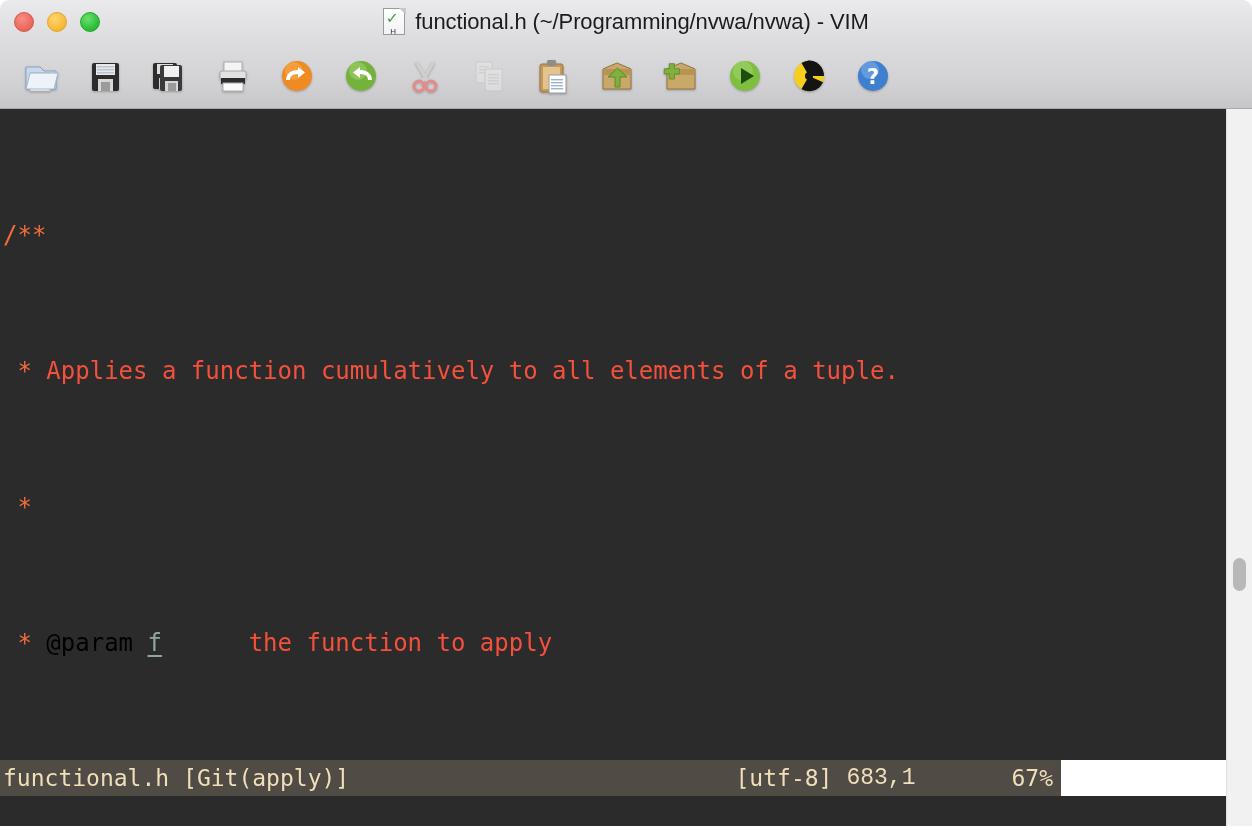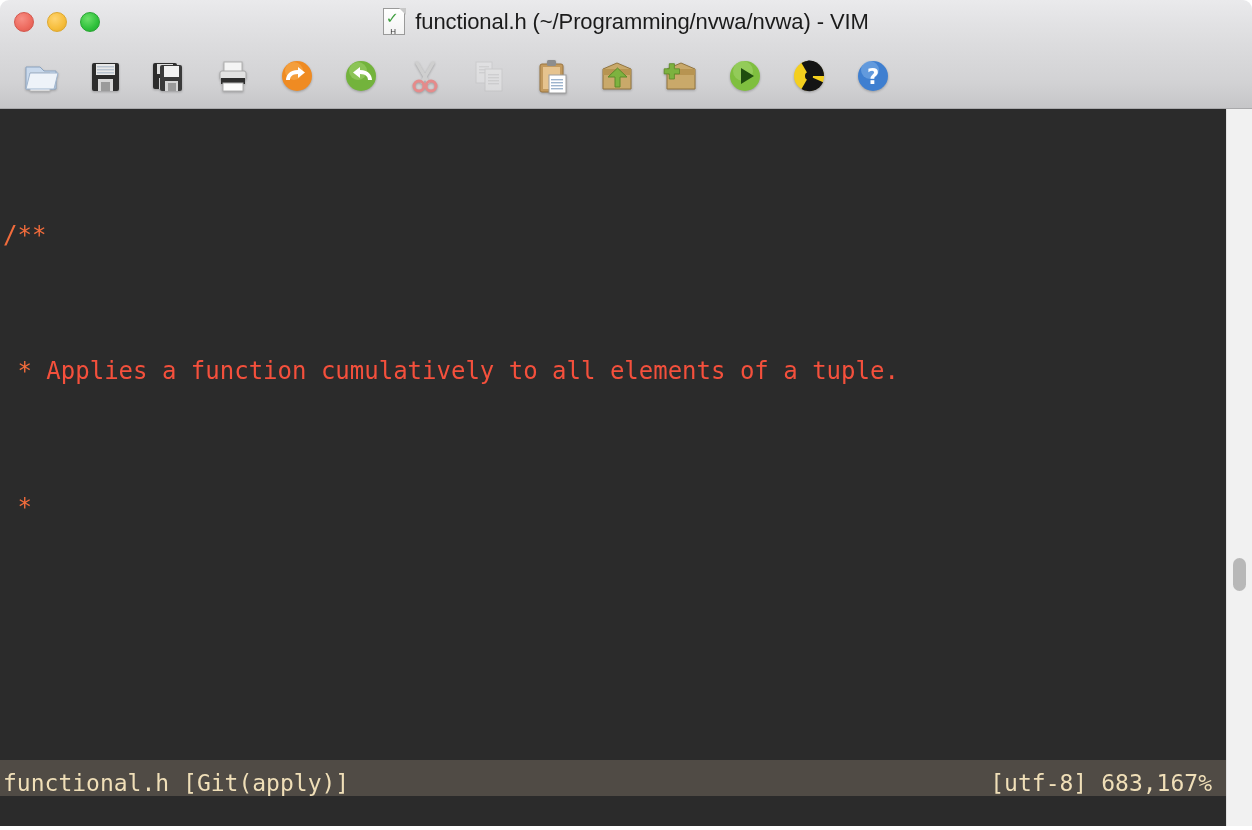--- a/index.html
+++ b/index.html
@@ -146,39 +146,39 @@
   
   .c-comment   { color: #f4503c; text-align: center; }           
   .c-cmtdelim  { color: #f26c3c; }            and leading * - orange */
   .c-tag       { color: #f59335; }           
   .c-param     { color: #93a5a0; text-decoration: underline; text-underline-offset: 4px; }
 
   
   #statusline {
     position: absolute;
     left: 0; top: 760px;
-    width: 1226px; height: 36px;
+    width: 1061px; height: 36px;
     background: #504b45;
     display: flex;
-    align-items: flex-end;
+    align-items: center;
     font-family: "DejaVu Sans Mono", monospace;
     font-size: 23px;
     color: #f0dfb8;
     box-sizing: border-box;
     padding-left: 3px;
   }
   #status-right {
     margin-left: auto;
     display: flex;
     align-items: center;
-    padding-right: 14px;
+    padding-right: 8px;
   }
   #status-enc  { margin-right: 0px; }
-  #status-pos  { margin-left: 14px; }
-  #status-pct  { }
+  #status-pos  { margin-left: 14px; font-family: Liberation Mono, monospace; }
+  #status-pct  { margin-left: 96px; }
 
   
   #editor-bottom {
     position: absolute;
     left: 0; top: 796px;
     width: 1226px; height: 34px;
     background: #2b2b2b;
   }
 
   
@@ -404,20 +404,21 @@
 
   <div id="editor">
     <div id="code">
 
       <span class="ln"><span class="c-cmtdelim">/**</span></span>
 
       <span class="ln"><span class="c-cmtdelim"> *</span><span class="c-comment"> Applies a function cumulatively to all elements of a tuple.</span></span>
 
       <span class="ln"><span class="c-cmtdelim"> *</span></span>
 
+      <span class="ln"><span class="c-cmtdelim"> *</span> <span class="c-tag">@param</span> <span class="c-param">f</span><span class="c-comment">      the function to apply</span></span>
 
       
 
       
 
       
 
       
 
       

